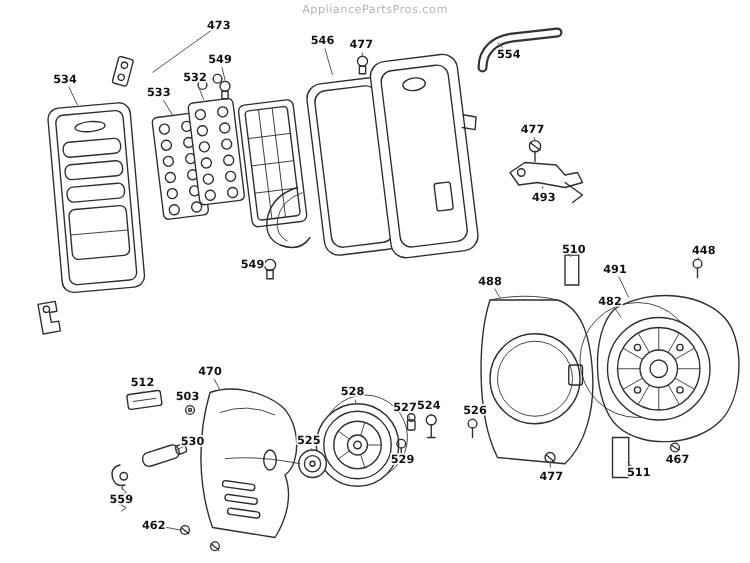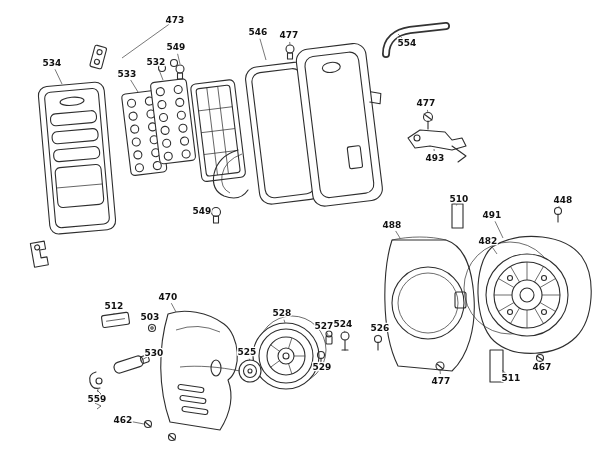--- a/index.html
+++ b/index.html
@@ -12,20 +12,21 @@
   .lnf{stroke:#2e2e2e;stroke-width:1.1;fill:#ffffff;stroke-linejoin:round;}
   .thin{stroke:#2e2e2e;stroke-width:.7;fill:none;}
   .leader{stroke:#555;stroke-width:.8;}
   .callout-label{font:600 9px "DejaVu Sans",sans-serif;fill:#111;
                  stroke:#fff;stroke-width:2.5px;paint-order:stroke;}
 </style>
 </head>
 <body>
 
 <div class="stage">
+  <div class="watermark">AppliancePartsPros.com</div>
 
   <svg id="diagram-svg" width="600" height="450" viewBox="0 0 600 450">
 
     <g transform="rotate(-5 78 158)">
       <rect class="lnf" x="44" y="84" width="66" height="148" rx="9"></rect>
       <rect class="ln" x="50" y="90" width="54" height="136" rx="6"></rect>
       <ellipse class="ln" cx="77" cy="101" rx="12" ry="4"></ellipse>
       <rect class="ln" x="54" y="112" width="46" height="12" rx="5"></rect>
       <rect class="ln" x="54" y="130" width="46" height="12" rx="5"></rect>
       <rect class="ln" x="54" y="148" width="46" height="12" rx="5"></rect>

